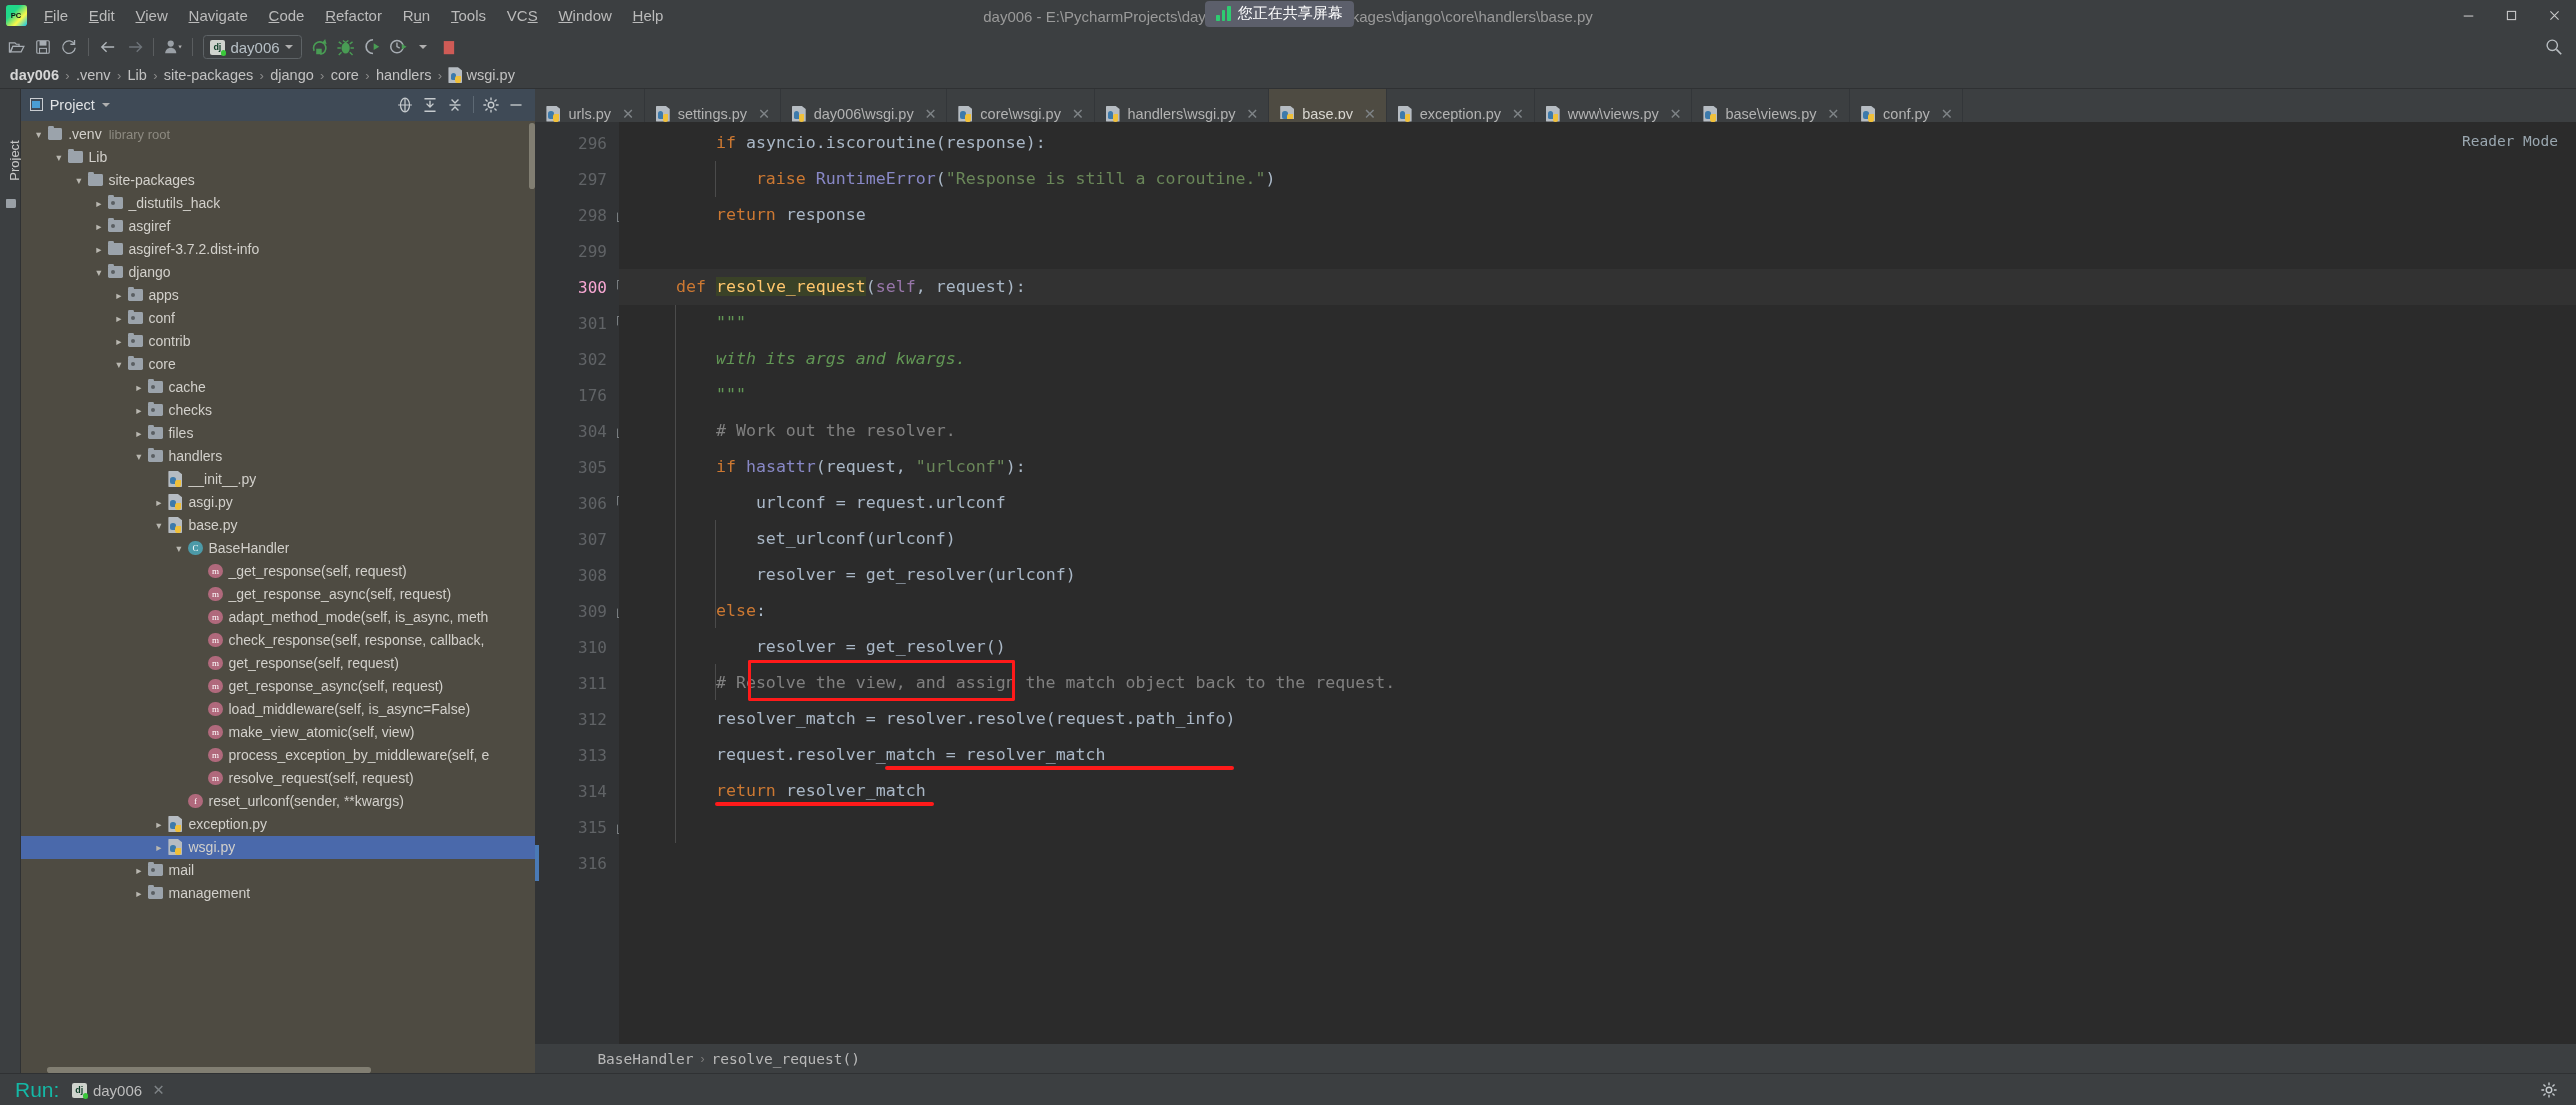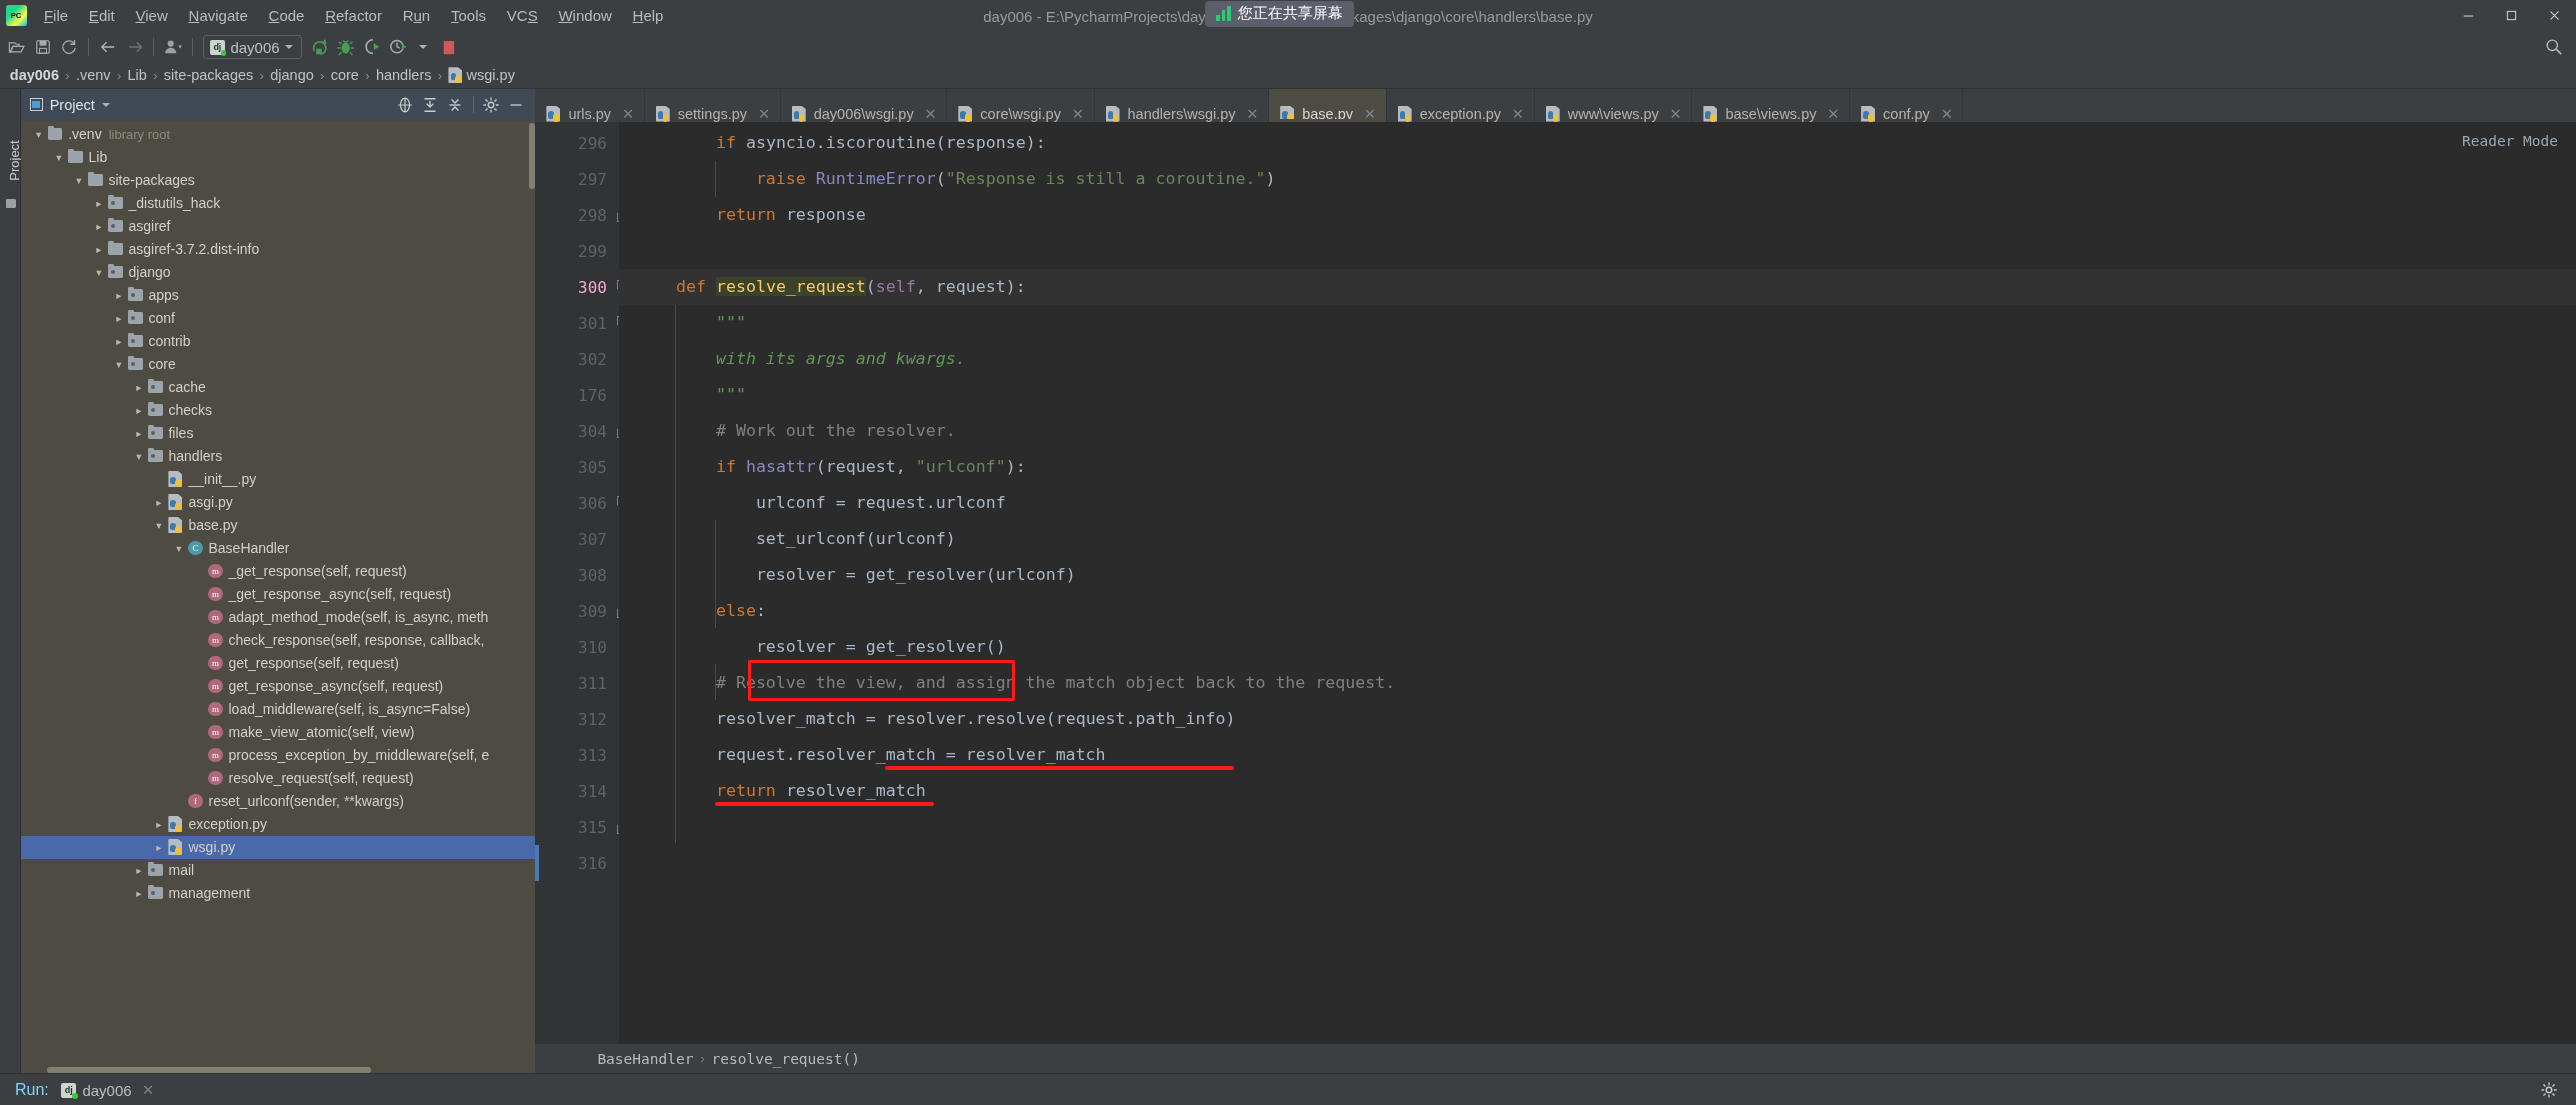--- a/index.html
+++ b/index.html
@@ -278,21 +278,21 @@
   }
   .cb-item { color: #b9b9b9; font-size: 14.5px; font-family: "DejaVu Sans Mono", monospace; }
   .cb-sep { color: #7c7c7c; font-size: 12.4px; padding: 0 7px; }
 
   
   .runbar {
     height: 33px; flex: 0 0 33px; background: #3c3f41; display: flex;
     align-items: center; padding-left: 15px; gap: 12.4px;
     border-top: 0.7px solid #2f3133; position: relative;
   }
-  .run-label { color: #7dd3fc; font-size: 16px; }
+  .run-label { color: #14b8a6; font-size: 21px; }
   .run-item { display: flex; align-items: center; gap: 6.2px; }
   .run-item .name { color: #bdbdbd; font-size: 15px; }
   .run-item .x { color: #7e8386; font-size: 14.5px; margin-left: 4.1px; }
   .gear-right { position:absolute; right: 14px; display:flex; align-items:center; }
 
   
   svg { display: block; }
 </style>
 </head>
 <body>

